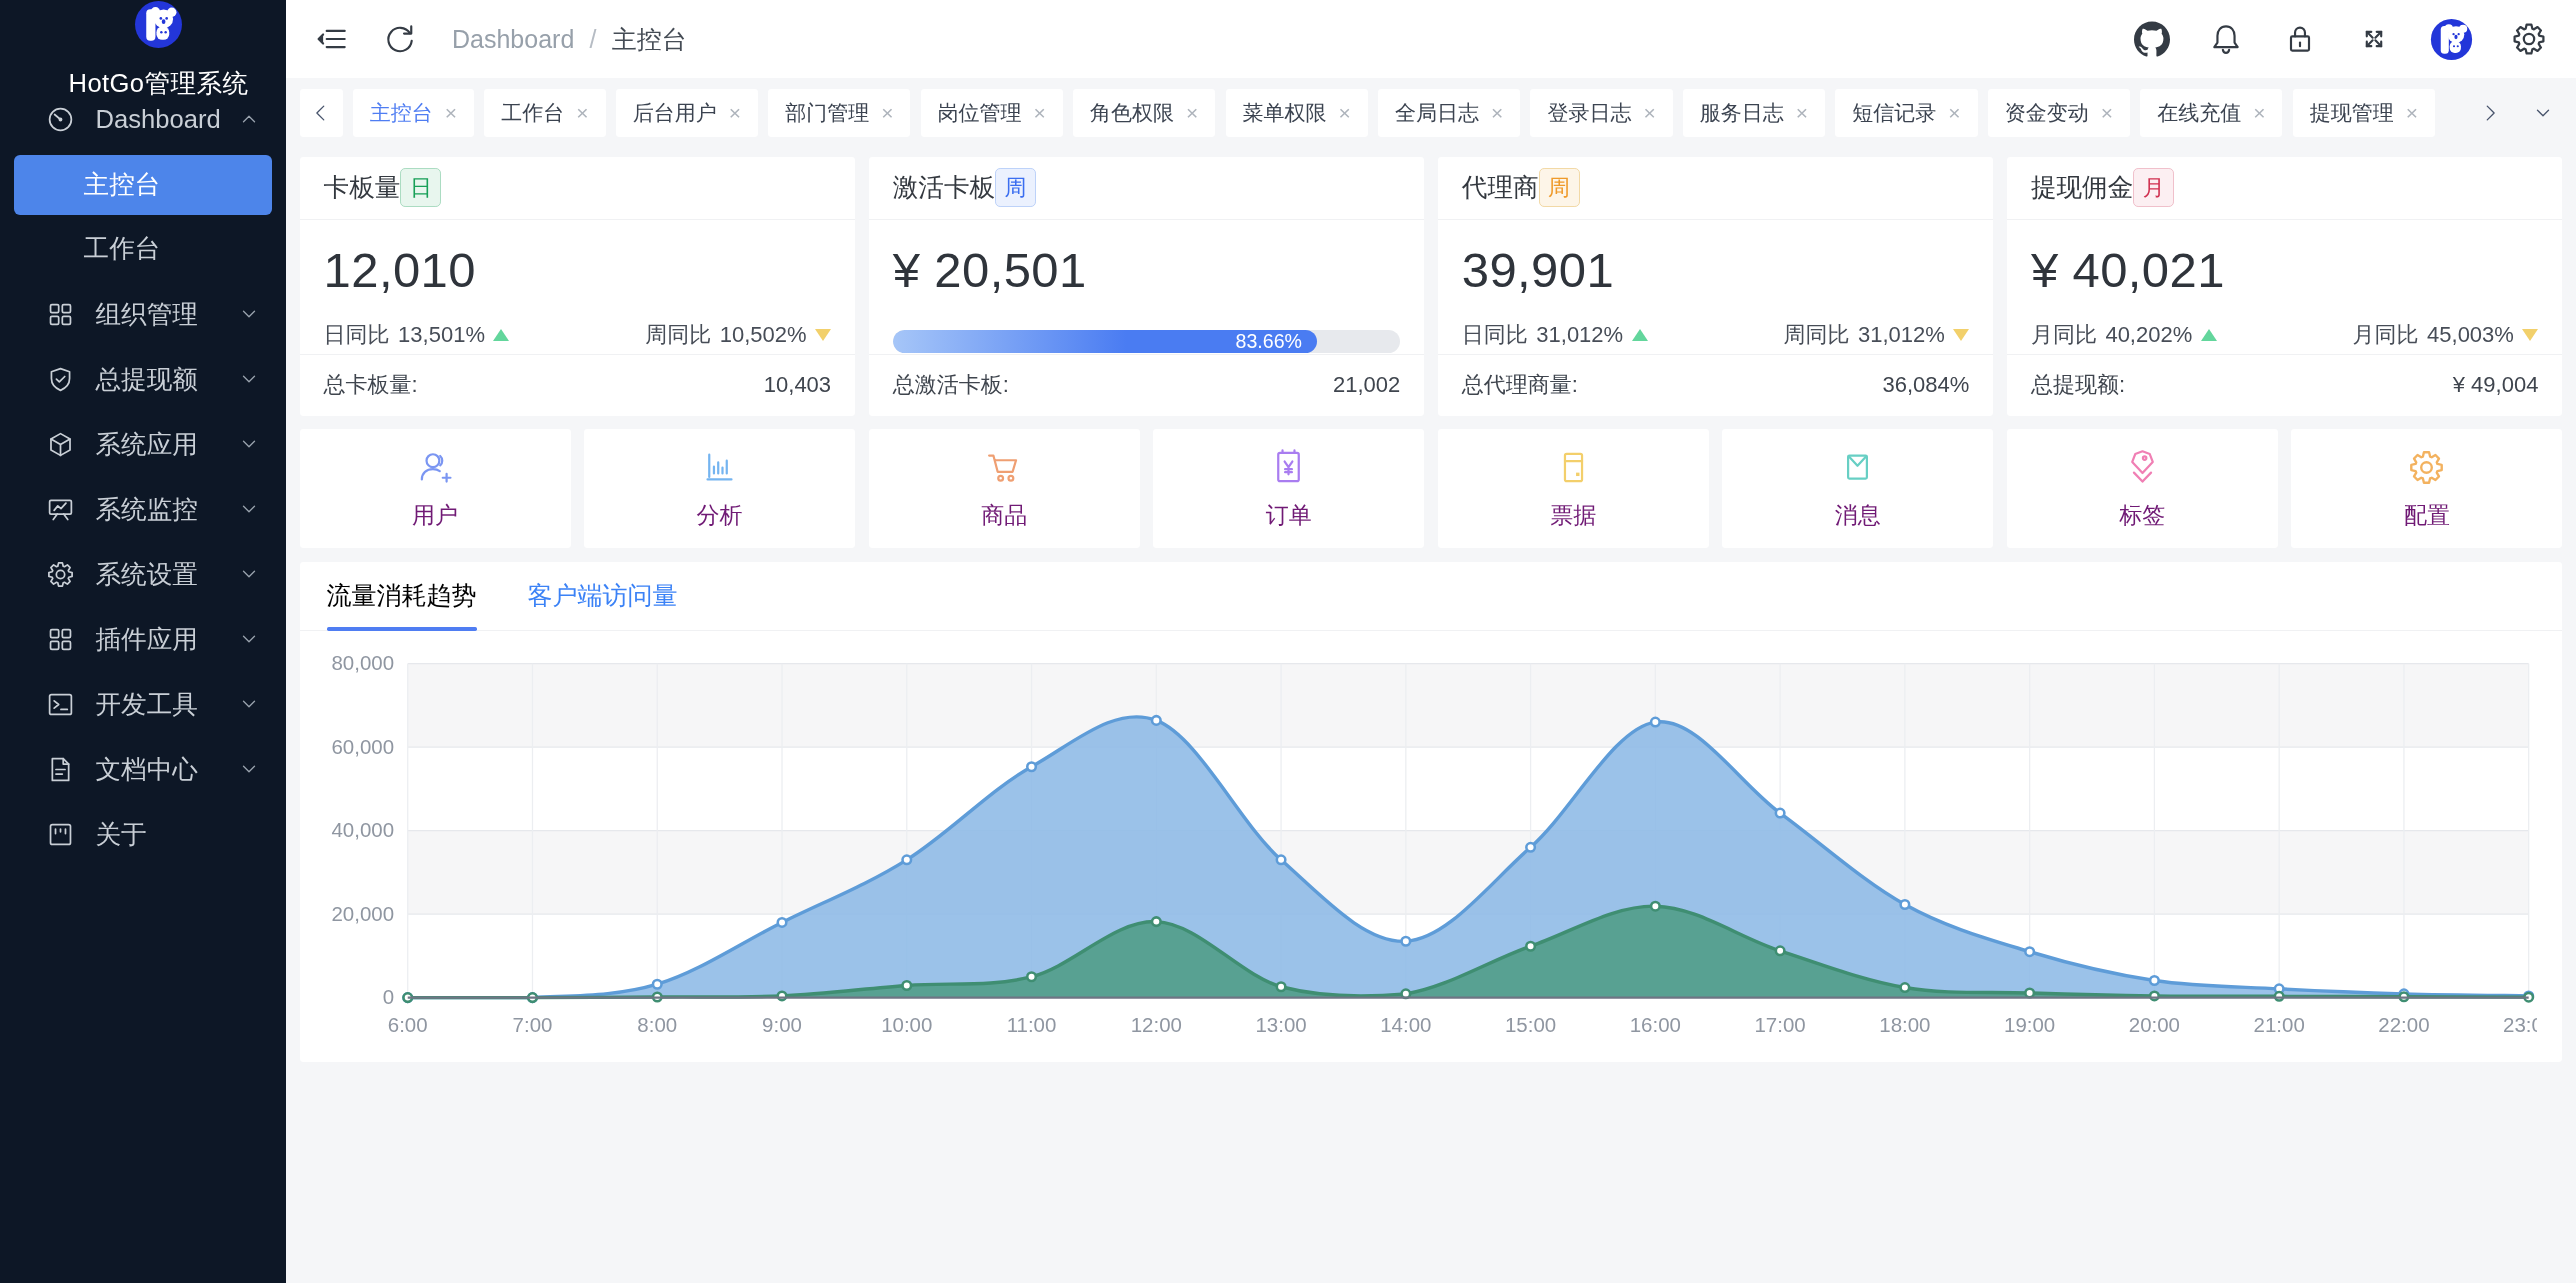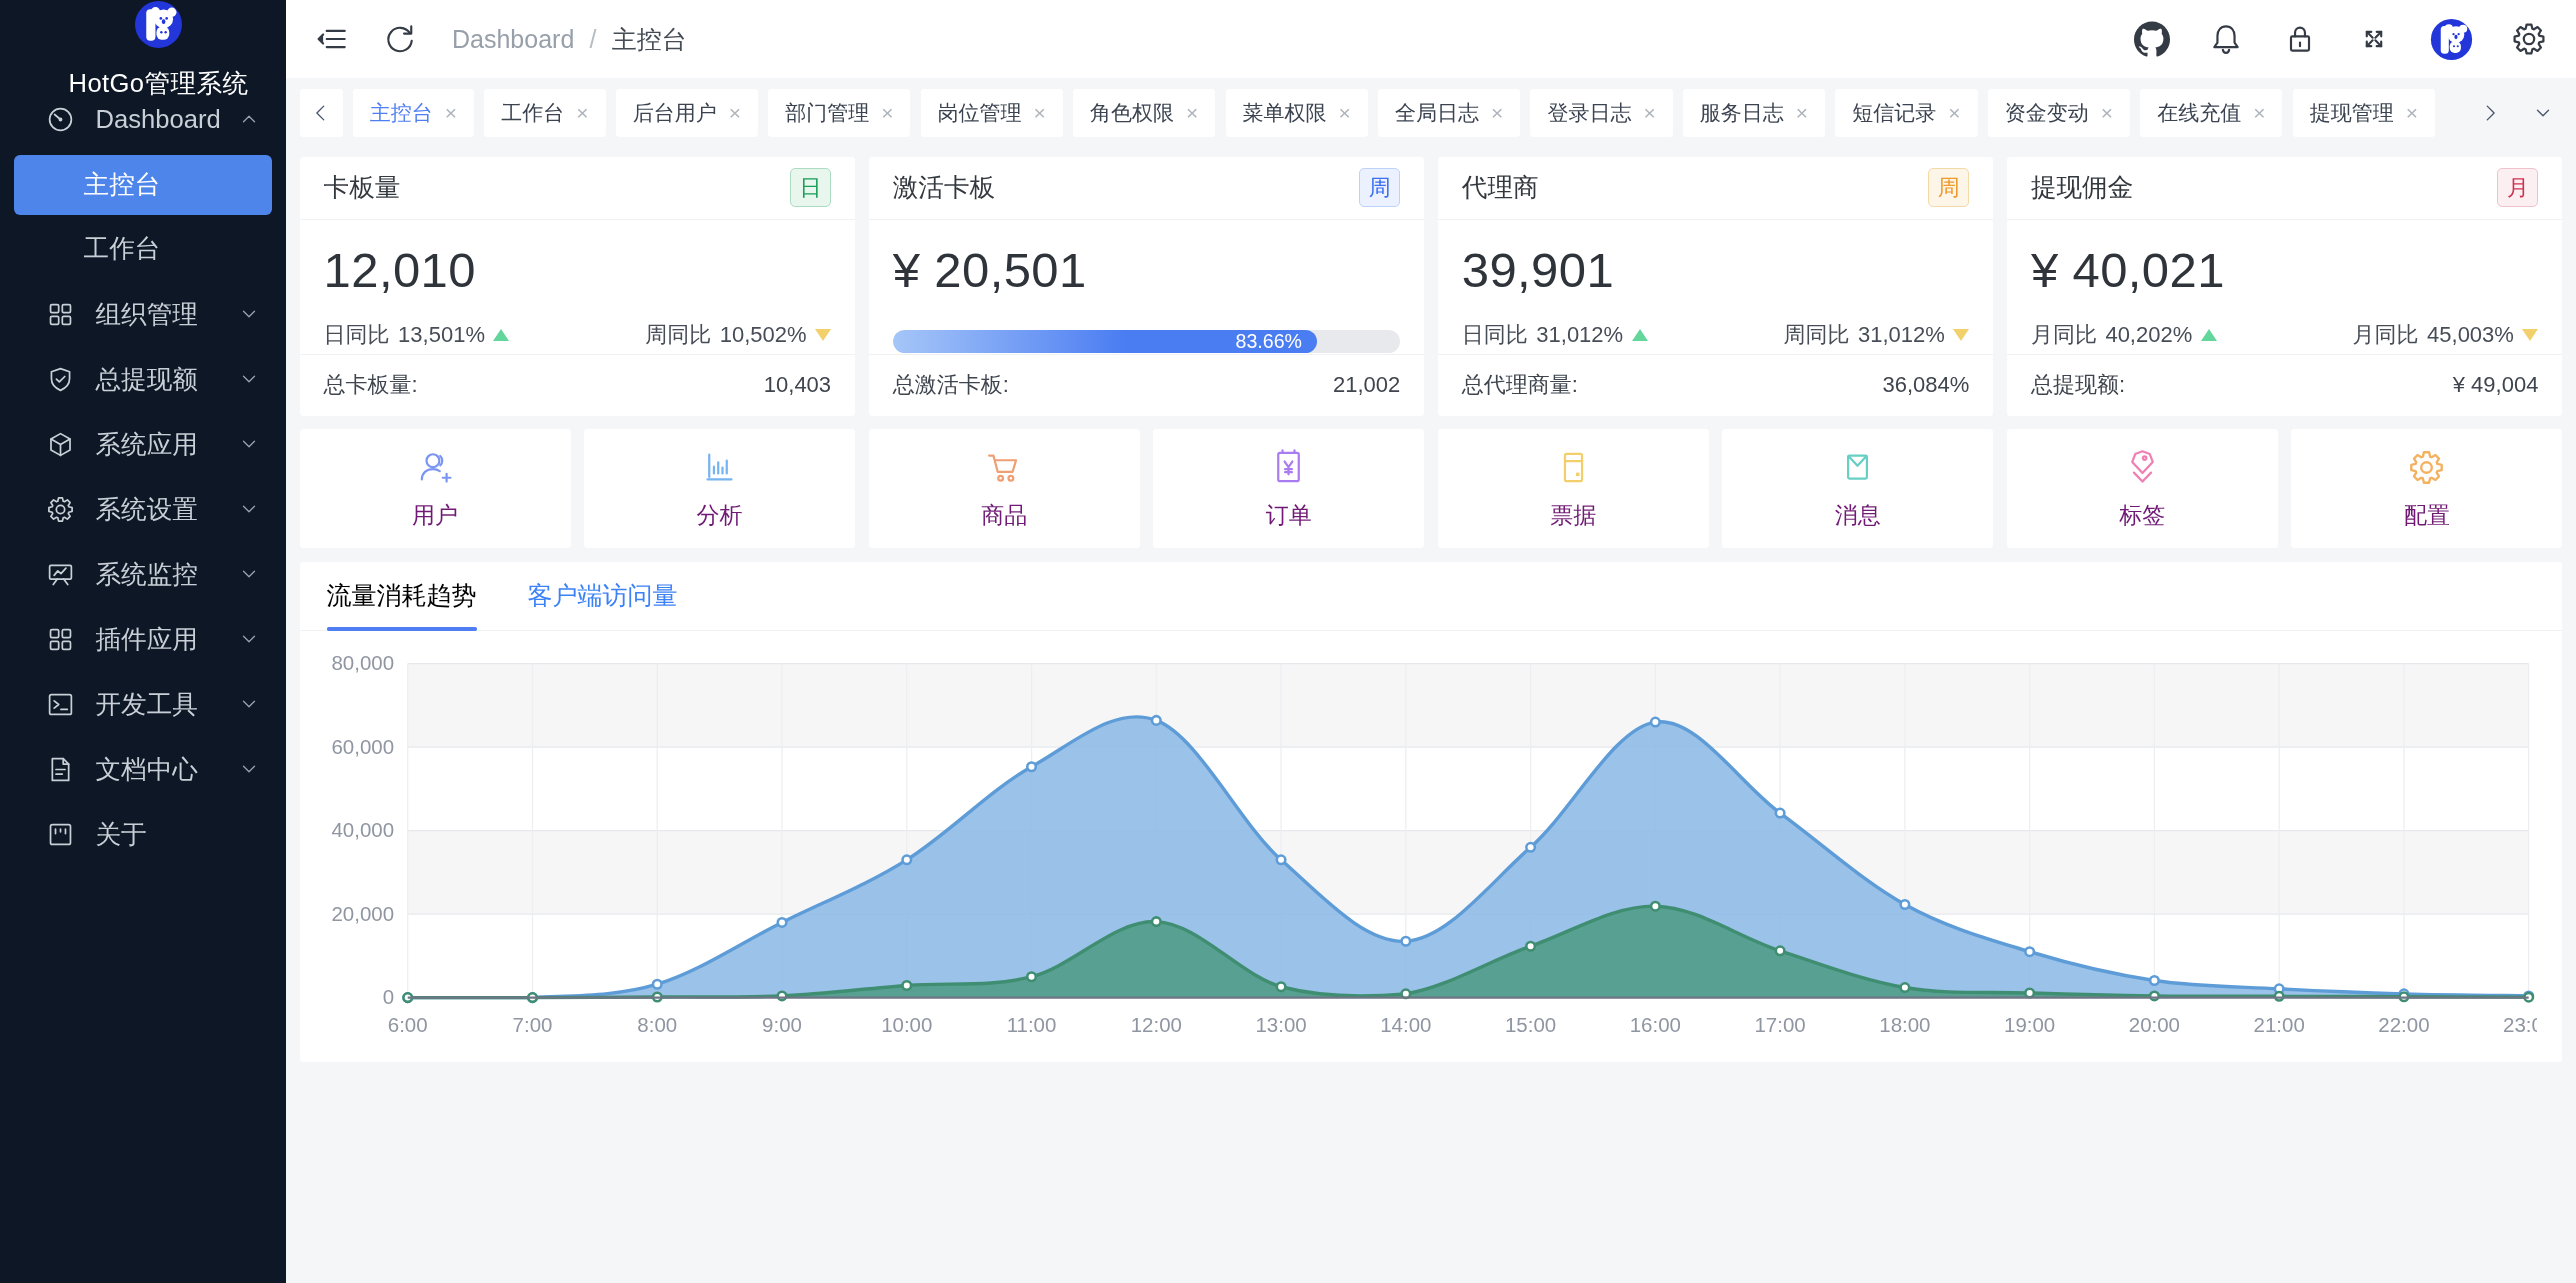--- a/index.html
+++ b/index.html
@@ -52,21 +52,21 @@
   .tab-pill.active .tab-label { color:#4f7df2; }
   .tab-close { margin-left:12px; color:#aeb4bc; font-size:21px; }
   .tab-ctrls { display:flex; align-items:center; gap:31px; padding:0 8.5px; flex-shrink:0; color:#47536b; }
   .tab-ctrl { cursor:pointer; display:flex; }
 
   
   .content { padding:0 13.6px; flex:1; }
 
   .stat-grid { display:grid; grid-template-columns:repeat(4,1fr); gap:13.6px; margin-top:8.5px; }
   .stat-card { background:#fff; border-radius:3.4px; }
-  .stat-head { height:63px; padding:0 24px; display:flex; align-items:center; justify-content:space-between;
+  .stat-head { height:63px; padding:0 24px; display:flex; align-items:center; justify-content:flex-start;
     border-bottom:0.9px solid #f0f1f3; }
   .stat-title { font-size:25.6px; color:#33383f; font-weight:500; }
   .badge { min-width:38px; height:39px; padding:0 8.5px; display:flex; align-items:center; justify-content:center;
     font-size:22px; border-radius:5.1px; border:0.9px solid transparent; }
   .badge.success { color:#18a058; background:#e8f6ee; border-color:#abdcc2; }
   .badge.info    { color:#3b6ef0; background:#ebf1fe; border-color:#bdd2f9; }
   .badge.warning { color:#ef9a2a; background:#fdf5e8; border-color:#f2d9a6; }
   .badge.error   { color:#d03050; background:#fceff2; border-color:#f0c0cb; }
   .stat-body { padding:22px 24px 25.6px; border-bottom:0.9px solid #f0f1f3; height:135px; }
   .stat-value { font-size:49px; color:#2f343b; font-weight:500; letter-spacing:0.4px; }
@@ -179,37 +179,37 @@
               </svg></span>
             <span class="group-label">系统应用</span>
             <span class="chev"><svg xmlns="http://www.w3.org/2000/svg" viewBox="0 0 32 32" fill="none" stroke="currentColor" stroke-width="1.9" stroke-linecap="round" stroke-linejoin="round">
                 <path d="M8 12l8 8 8-8"></path>
               </svg></span>
           </div>
         </div>
         <div class="nav-group">
           <div class="group-row">
             <span class="g-icon"><svg xmlns="http://www.w3.org/2000/svg" viewBox="0 0 32 32" fill="none" stroke="currentColor" stroke-width="1.9" stroke-linecap="round" stroke-linejoin="round">
-                <path d="M13.0 6.9L13.9 3.2L18.1 3.2L19.0 6.9L20.4 7.4L23.6 5.4L26.6 8.4L24.6 11.6L25.1 13.0L28.8 13.9L28.8 18.1L25.1 19.0L24.6 20.4L26.6 23.6L23.6 26.6L20.4 24.6L19.0 25.1L18.1 28.8L13.9 28.8L13.0 25.1L11.6 24.6L8.4 26.6L5.4 23.6L7.4 20.4L6.9 19.0L3.2 18.1L3.2 13.9L6.9 13.0L7.4 11.6L5.4 8.4L8.4 5.4L11.6 7.4Z"></path>
-                <circle cx="16" cy="16" r="4.6"></circle>
-              </svg></span>
-            <span class="group-label">系统设置</span>
-            <span class="chev"><svg xmlns="http://www.w3.org/2000/svg" viewBox="0 0 32 32" fill="none" stroke="currentColor" stroke-width="1.9" stroke-linecap="round" stroke-linejoin="round">
-                <path d="M8 12l8 8 8-8"></path>
-              </svg></span>
-          </div>
-        </div>
-        <div class="nav-group">
-          <div class="group-row">
-            <span class="g-icon"><svg xmlns="http://www.w3.org/2000/svg" viewBox="0 0 32 32" fill="none" stroke="currentColor" stroke-width="1.9" stroke-linecap="round" stroke-linejoin="round">
                 <rect x="4" y="6" width="24" height="15" rx="1.5"></rect>
                 <path d="M9 17l4-5 3.5 3 5.5-6"></path>
                 <path d="M12.5 21l-4.5 6M19.5 21l4.5 6"></path>
               </svg></span>
             <span class="group-label">系统监控</span>
+            <span class="chev"><svg xmlns="http://www.w3.org/2000/svg" viewBox="0 0 32 32" fill="none" stroke="currentColor" stroke-width="1.9" stroke-linecap="round" stroke-linejoin="round">
+                <path d="M8 12l8 8 8-8"></path>
+              </svg></span>
+          </div>
+        </div>
+        <div class="nav-group">
+          <div class="group-row">
+            <span class="g-icon"><svg xmlns="http://www.w3.org/2000/svg" viewBox="0 0 32 32" fill="none" stroke="currentColor" stroke-width="1.9" stroke-linecap="round" stroke-linejoin="round">
+                <path d="M13.0 6.9L13.9 3.2L18.1 3.2L19.0 6.9L20.4 7.4L23.6 5.4L26.6 8.4L24.6 11.6L25.1 13.0L28.8 13.9L28.8 18.1L25.1 19.0L24.6 20.4L26.6 23.6L23.6 26.6L20.4 24.6L19.0 25.1L18.1 28.8L13.9 28.8L13.0 25.1L11.6 24.6L8.4 26.6L5.4 23.6L7.4 20.4L6.9 19.0L3.2 18.1L3.2 13.9L6.9 13.0L7.4 11.6L5.4 8.4L8.4 5.4L11.6 7.4Z"></path>
+                <circle cx="16" cy="16" r="4.6"></circle>
+              </svg></span>
+            <span class="group-label">系统设置</span>
             <span class="chev"><svg xmlns="http://www.w3.org/2000/svg" viewBox="0 0 32 32" fill="none" stroke="currentColor" stroke-width="1.9" stroke-linecap="round" stroke-linejoin="round">
                 <path d="M8 12l8 8 8-8"></path>
               </svg></span>
           </div>
         </div>
         <div class="nav-group">
           <div class="group-row">
             <span class="g-icon"><svg xmlns="http://www.w3.org/2000/svg" viewBox="0 0 32 32" fill="none" stroke="currentColor" stroke-width="1.9" stroke-linecap="round" stroke-linejoin="round">
                 <rect x="5" y="5" width="9" height="9" rx="1.5"></rect>
                 <rect x="18" y="5" width="9" height="9" rx="1.5"></rect>

